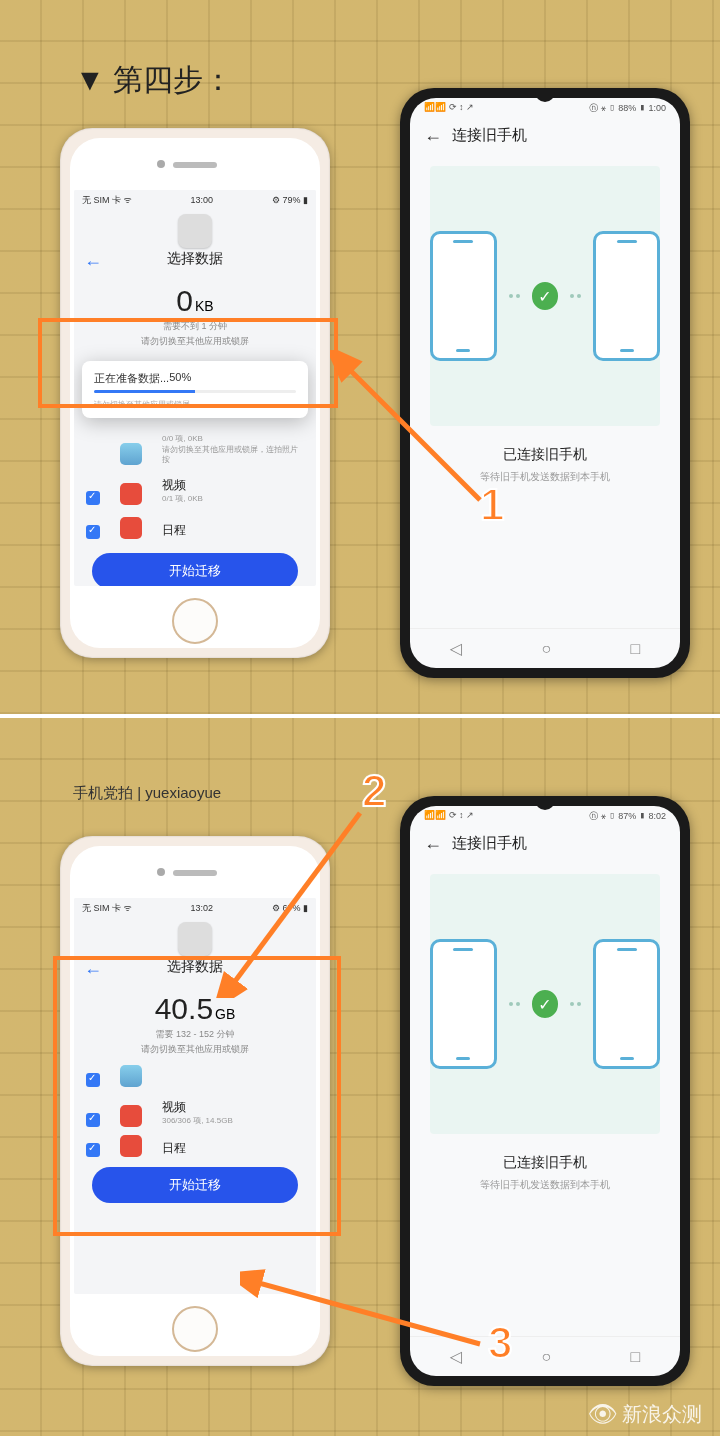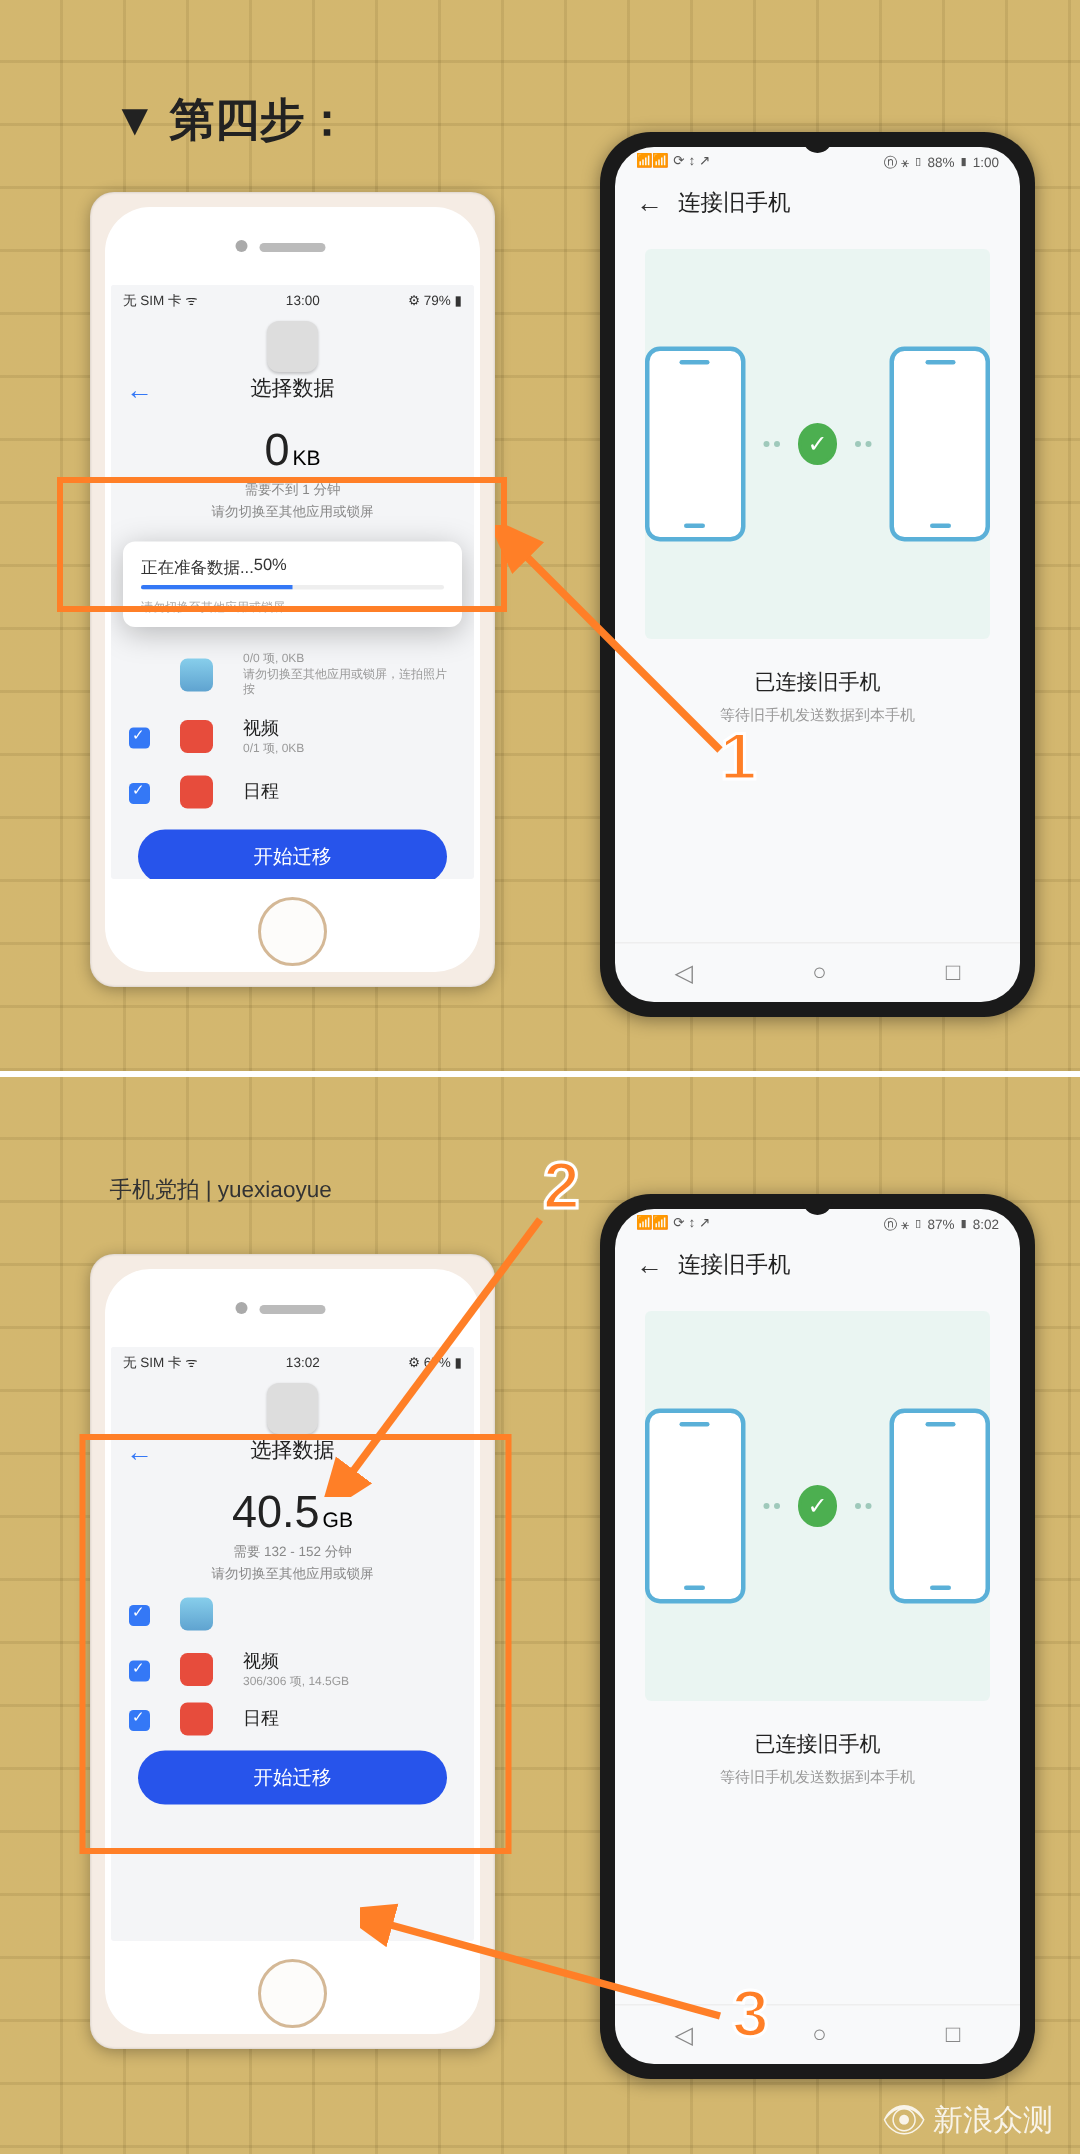--- a/index.html
+++ b/index.html
@@ -1,44 +1,44 @@
 <!DOCTYPE html>
 <html><head>
 <meta charset="utf-8">
 <style>
 *{margin:0;padding:0;box-sizing:border-box;font-family:-apple-system,"PingFang SC","Microsoft YaHei",sans-serif}
 body{background:#e8d8a8;width:720px}
 .panel{width:720px;position:relative;background:repeating-linear-gradient(#e8d8a8 0 40px,#d8c898 40px 42px),repeating-linear-gradient(90deg,#e8d8a8 0 40px,#d8c898 40px 42px);background-blend-mode:multiply}
 .panel1{height:718px;border-bottom:4px solid #fff}
 .panel2{height:718px}
-.step-title{position:absolute;top:60px;left:75px;font-size:30px;font-weight:bold;color:#222}
+.step-title{position:absolute;top:60px;left:75px;font-size:30px;font-weight:normal;color:#222}
 .watermark-text{position:absolute;top:784px;left:73px;font-size:15px;color:#333}
 .sina-mark{position:absolute;bottom:8px;right:18px;color:rgba(255,255,255,.85);font-size:20px;display:flex;align-items:center;gap:4px}
 .sina-mark .eye{font-size:24px}
-.iphone{position:absolute;width:270px;height:530px;background:#f5ece4;border-radius:16px;box-shadow:0 2px 10px rgba(0,0,0,.3),inset 0 0 2px rgba(0,0,0,.2)}
+.iphone{position:absolute;width:270px;height:530px;background:#f5ece4;border-radius:32px;box-shadow:0 2px 10px rgba(0,0,0,.3),inset 0 0 2px rgba(0,0,0,.2)}
 .iphone .bezel{position:absolute;inset:10px;background:#fff;border-radius:30px}
 .iphone .screen{position:absolute;top:62px;left:14px;right:14px;bottom:72px;background:#f4f5f7;border-radius:2px;overflow:hidden}
 .iphone .speaker{position:absolute;top:34px;left:50%;transform:translateX(-50%);width:44px;height:6px;background:#bbb;border-radius:3px}
 .iphone .camera{position:absolute;top:32px;left:50%;margin-left:-38px;width:8px;height:8px;background:#aaa;border-radius:50%}
 .iphone .home{position:absolute;bottom:14px;left:50%;transform:translateX(-50%);width:46px;height:46px;border:2px solid #d4b896;border-radius:50%;background:#fdfcfa}
 .statusbar{display:flex;justify-content:space-between;align-items:center;padding:3px 8px;font-size:9px;color:#333;background:#f4f5f7}
 .appicon{width:34px;height:34px;background:#ddd;border-radius:8px;margin:4px auto 2px;box-shadow:0 1px 2px rgba(0,0,0,.2)}
 .page-title{text-align:center;font-size:14px;color:#222;padding-bottom:6px;position:relative}
 .back-arrow{position:absolute;left:10px;top:0;color:#3478f6;font-size:18px}
 .size-block{text-align:center;padding:10px 0 4px}
 .size-num{font-size:30px;font-weight:300;color:#222}
 .size-unit{font-size:14px;color:#000000;margin-left:2px}
 .size-sub{font-size:9px;color:#888;margin-top:2px;line-height:1.4}
 .popup{margin:10px 8px;background:#fff;border-radius:8px;box-shadow:0 4px 20px rgba(0,0,0,.25);padding:10px 12px 8px}
 .popup-row{display:flex;font-size:11px;color:#333}
 .popup-bar{height:3px;background:#eee;border-radius:2px;margin-top:4px;overflow:hidden}
 .popup-bar-fill{height:100%;background:#3478f6;width:50%}
 .popup-note{font-size:8px;color:#aaa;margin-top:6px}
 .data-list{padding:0 12px}
-.data-item{display:flex;align-items:center;gap:20px;padding:6px 0}
+.data-item{display:flex;align-items:flex-end;gap:20px;padding:6px 0}
 .checkbox{width:14px;height:14px;background:#3478f6;border-radius:3px;flex-shrink:0;margin-top:2px;position:relative}
 .checkbox::after{content:"✓";color:#fff;font-size:10px;position:absolute;top:-1px;left:2px}
 .item-icon{width:22px;height:22px;border-radius:5px;flex-shrink:0}
 .ic-contact{background:#f7b500}
 .ic-photo{background:linear-gradient(#87ceeb,#5fa3d0)}
 .ic-video{background:#e74c3c}
 .ic-cal{background:#e74c3c}
 .item-text{flex:1}
 .item-title{font-size:12px;color:#222}
 .item-sub{font-size:8px;color:#999;line-height:1.3}

